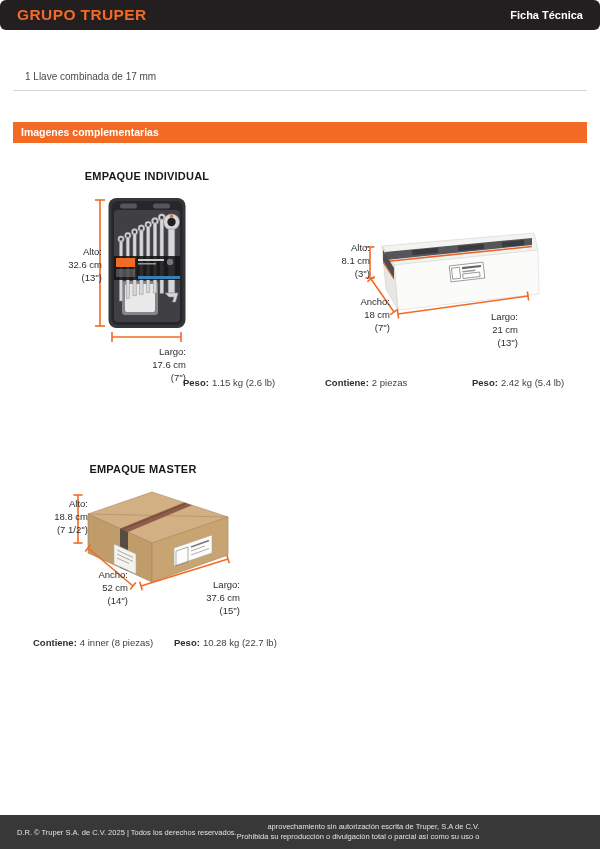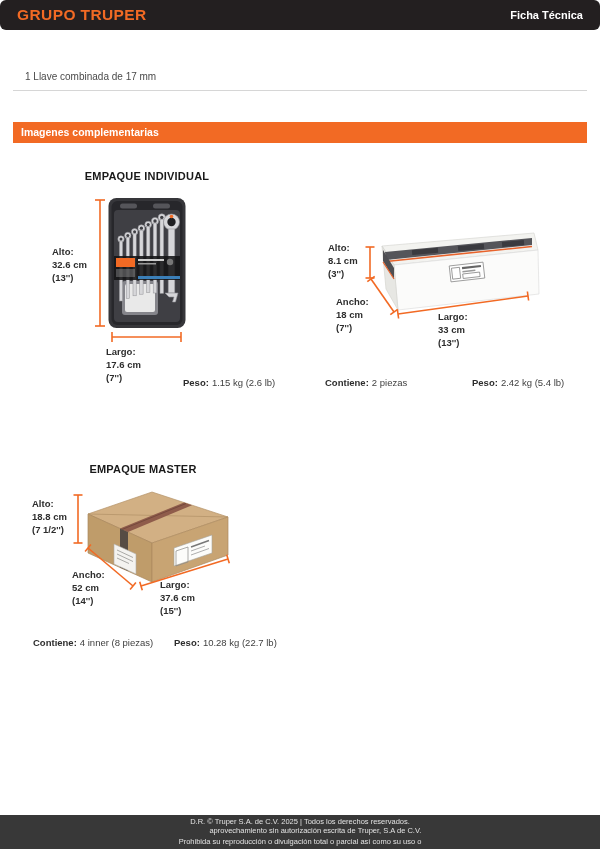--- a/index.html
+++ b/index.html
@@ -24,29 +24,29 @@
   .pack-individual{left:0;top:165px;}
   .pack-inner{left:300px;top:165px;}
   .pack-master{left:0;top:420px;}
   .pack-title{position:absolute;top:5px;left:0;text-align:center;font-weight:bold;
     font-size:11px;color:#191919;letter-spacing:.2px;}
   .pack-individual .pack-title{width:294px;}
   .pack-inner .pack-title{width:280px;}
   .pack-master .pack-title{top:9px;width:286px;margin-top:34px;}
   .dims{position:absolute;left:0;top:0;pointer-events:none;}
   .dims line{stroke:#f26a24;stroke-width:1.6;}
-  .dim-label{position:absolute;text-align:left;font-weight:bold;font-size:9.5px;
+  .dim-label{position:absolute;text-align:right;font-weight:normal;font-size:9.5px;
     line-height:1.38;color:#2d2d2d;}
   .stat{position:absolute;font-size:9.5px;color:#3f3f3f;white-space:nowrap;}
   .stat .lbl{font-weight:bold;color:#2d2d2d;}
   .stat .val{margin-left:3px;}
   .art{position:absolute;}
   
   .footer{position:absolute;left:0;top:815px;width:600px;height:34px;background:#383838;
-    display:flex;align-items:center;justify-content:center;padding:0 17px;box-sizing:border-box;flex-direction:column;}
+    display:flex;align-items:center;justify-content:flex-start;padding:0 17px;box-sizing:border-box;}
   .footer-left{color:#e2e2e2;font-size:7.5px;}
   .footer-right{color:#e2e2e2;font-size:7.5px;text-align:right;line-height:1.4;}
 </style>
 </head>
 <body>
 
 <div class="page">
 
   <div class="topbar">
     <span class="logo">GRUPO TRUPER</span>
@@ -183,21 +183,21 @@
       <div>8.1 cm</div>
       <div>(3'')</div>
     </div>
     <div class="dim-label" style="left:36px;top:130px;width:54px">
       <div>Ancho:</div>
       <div>18 cm</div>
       <div>(7'')</div>
     </div>
     <div class="dim-label" style="left:138px;top:145px;width:80px">
       <div>Largo:</div>
-      <div>33 cm</div>
+      <div>21 cm</div>
       <div>(13'')</div>
     </div>
     <div class="stat" style="left:25px;top:212px">
       <span class="lbl">Contiene:</span><span class="val">2 piezas</span>
     </div>
     <div class="stat" style="left:172px;top:212px">
       <span class="lbl">Peso:</span><span class="val">2.42 kg (5.4 lb)</span>
     </div>
   </div>
 

